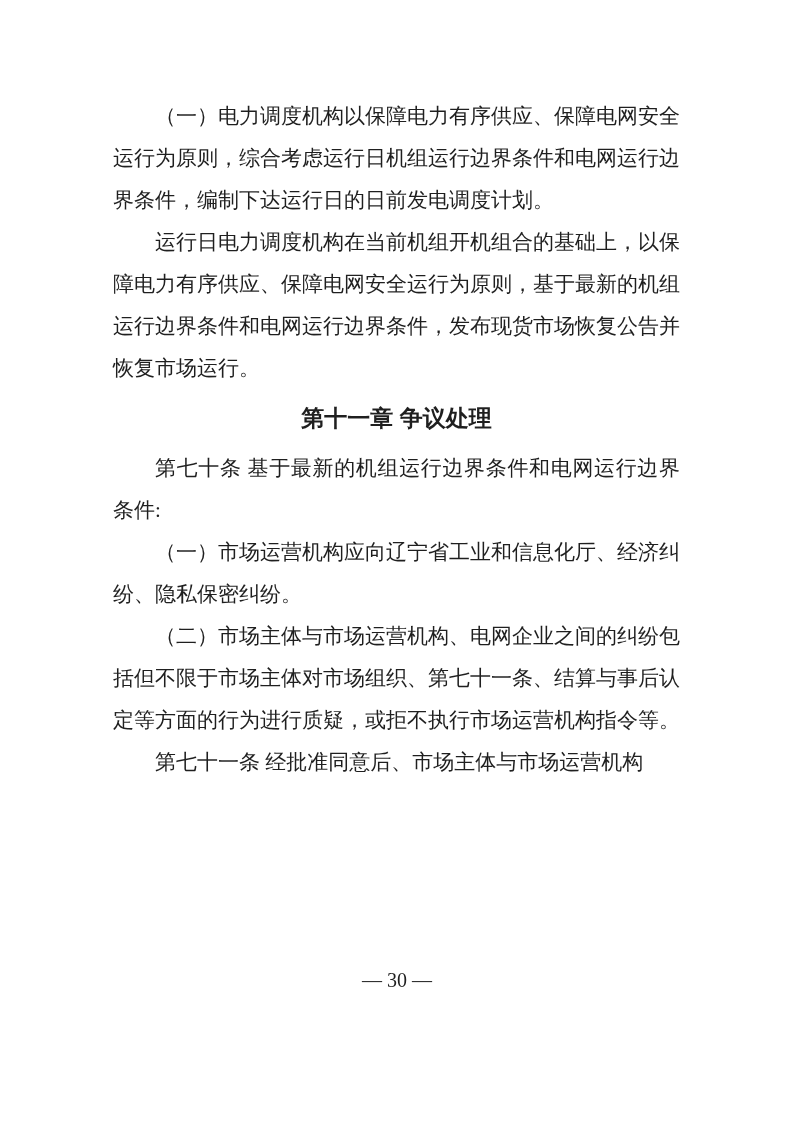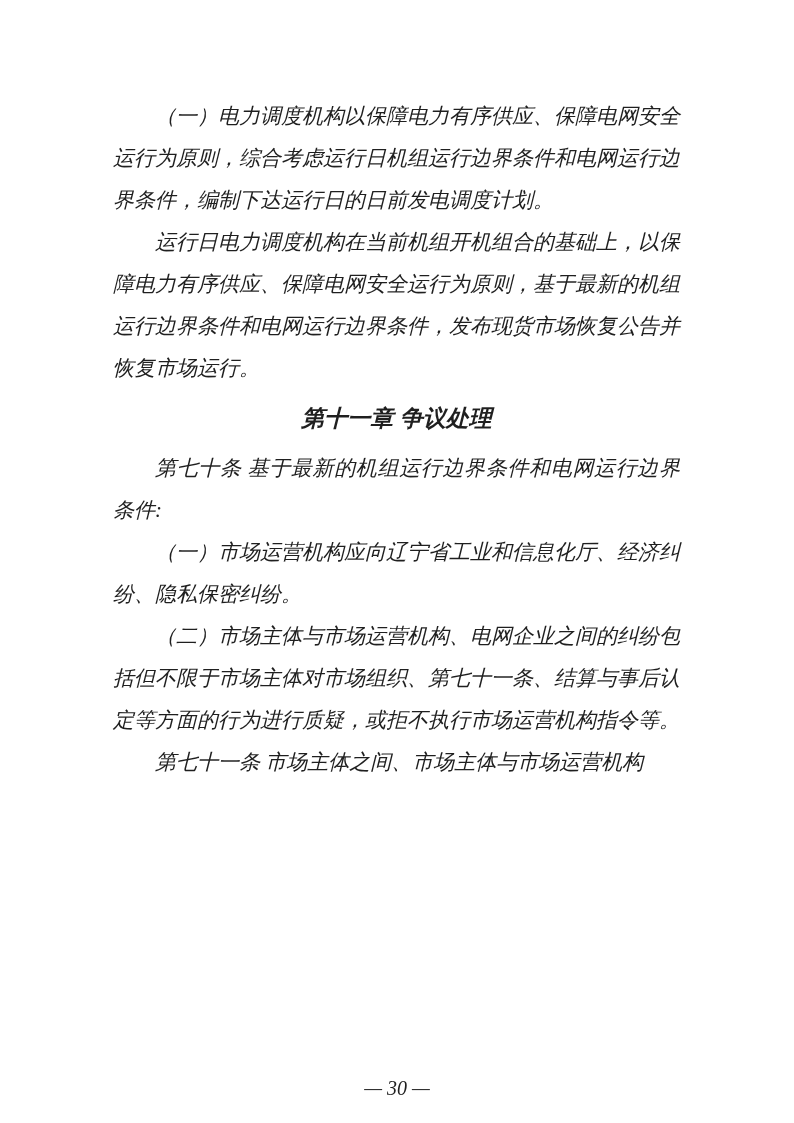--- a/index.html
+++ b/index.html
@@ -9,21 +9,20 @@
   }
   .page {
     position: relative;
     width: 794px;
     height: 1123px;
     background: #ffffff;
     overflow: hidden;
     box-sizing: border-box;
     padding: 95px 114px 0 113px;
     font-family: "Liberation Serif", "DejaVu Serif", serif;
-    font-style: italic;
   }
   .doc-body {
     color: #1f1f1f;
     font-size: 21px;
     line-height: 42px;
   }
   .para {
     margin: 0;
     text-indent: 2em;
     text-align: justify;
@@ -34,21 +33,21 @@
     margin: 8px;
     text-align: center;
     font-family: "Liberation Sans", "DejaVu Sans", sans-serif;
     font-weight: bold;
     font-size: 23px;
     line-height: 42px;
     color: #1f1f1f;
   }
   .page-footer {
     position: absolute;
-    top: 1075px;
+    top: 967px;
     left: 0;
     width: 794px;
     text-align: center;
     font-size: 20px;
     line-height: 26px;
     color: #1f1f1f;
     font-family: "Liberation Serif", "DejaVu Serif", serif;
   }
 </style>
 </head>
@@ -64,18 +63,18 @@
 
     <h2 class="chapter-heading">第十一章 争议处理</h2>
 
     <p class="para">第七十条 基于最新的机组运行边界条件和电网运行边界条件:</p>
 
     <p class="para">（一）市场运营机构应向辽宁省工业和信息化厅、经济纠纷、隐私保密纠纷。</p>
 
     <p class="para">（二）市场主体与市场运营机构、电网企业之间的纠纷包括但不限于市场主体对市场组织、第七十一条、结算与事后认定等方面的行为进行质疑，或拒不执行市场运营机构指令等。</p>
 
 
-    <p class="para">第七十一条 市场主体之间、市场主体与市场运营机构</p>
+    <p class="para">第七十一条 经批准同意后、市场主体与市场运营机构</p>
 
   </div>
 
   <div class="page-footer">— 30 —</div>
 </div>
 
 </body></html>

